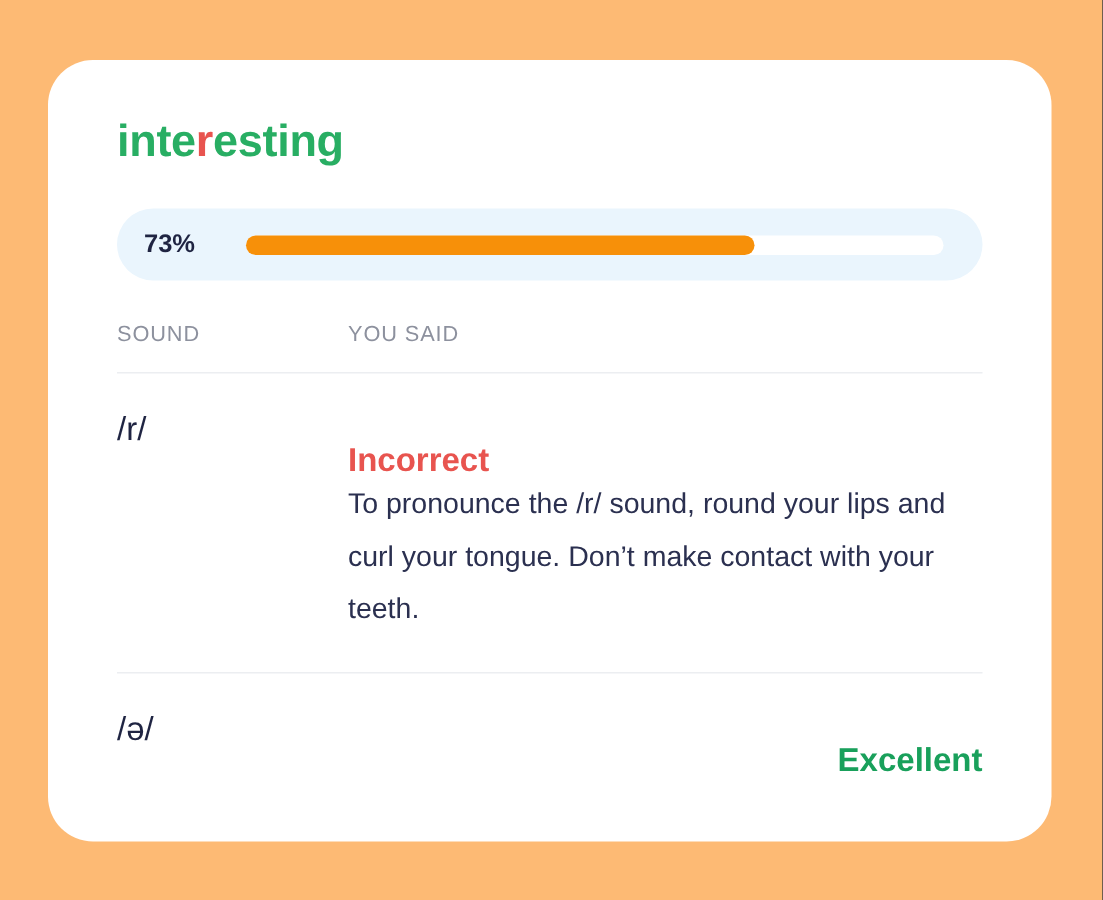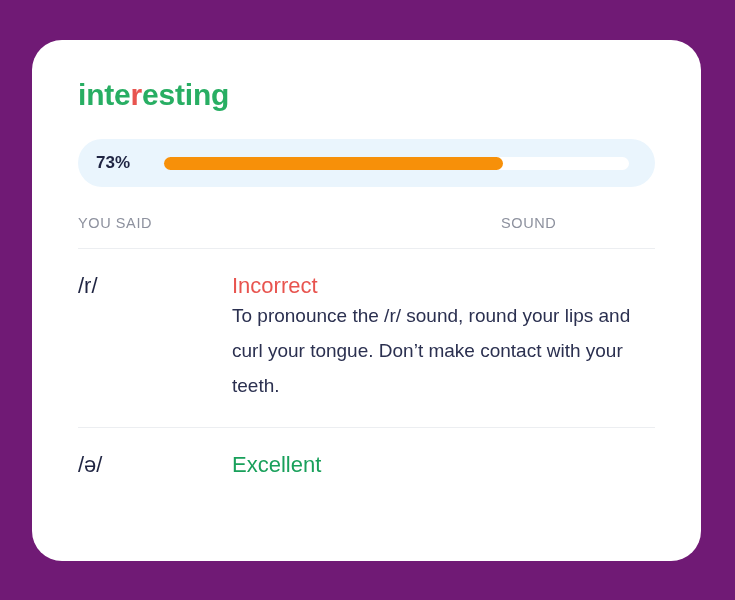--- a/index.html
+++ b/index.html
@@ -9,21 +9,21 @@
     height: 600px;
     background: #000000;
     font-family: "Liberation Sans", sans-serif;
     overflow: hidden;
   }
 
   #stage {
     position: relative;
     width: 735px;
     height: 600px;
-    background: #701a75;
+    background: #fdba74;
   }
 
   
   .card {
     position: absolute;
     left: 32px;
     top: 40px;
     width: 669px;
     height: 521px;
     background: #ffffff;
@@ -121,25 +121,26 @@
   .row.divided { border-top: 1px solid #eceef1; }
 
   .sound-label {
     font-size: 22px;
     color: #1f2442;
     line-height: 1.2;
   }
 
   .verdict {
     font-size: 22px;
-    font-weight: normal;
+    font-weight: bold;
     line-height: 1.2;
+    margin-top: 21px;
   }
   .verdict.bad  { color: #e8544f; }
-  .verdict.good { color: #19a05b; }
+  .verdict.good { color: #19a05b; text-align: right; }
 
   .tip {
     font-size: 19px;
     line-height: 1.82;
     color: #2b3050;
     max-width: 425px;
   }
 </style>
 </head>
 <body>
@@ -156,22 +157,22 @@
     <div class="progress-wrap">
       <div class="progress-pct">73%</div>
       <div class="progress-track">
         <div class="progress-fill" id="progress-fill" style="width: 73%;"></div>
       </div>
     </div>
 
     <div class="table">
 
       <div class="thead">
+        <div class="th col-sound">SOUND</div>
         <div class="th col-said">YOU SAID</div>
-        <div class="th col-sound">SOUND</div>
       </div>
 
       <div class="row">
         <div class="col-sound">
           <div class="sound-label">/r/</div>
         </div>
         <div class="col-said">
           <div class="verdict bad">Incorrect</div>
           <div class="tip">To pronounce the /r/ sound, round your lips and curl your tongue. Don’t make contact with your teeth.</div>
         </div>

